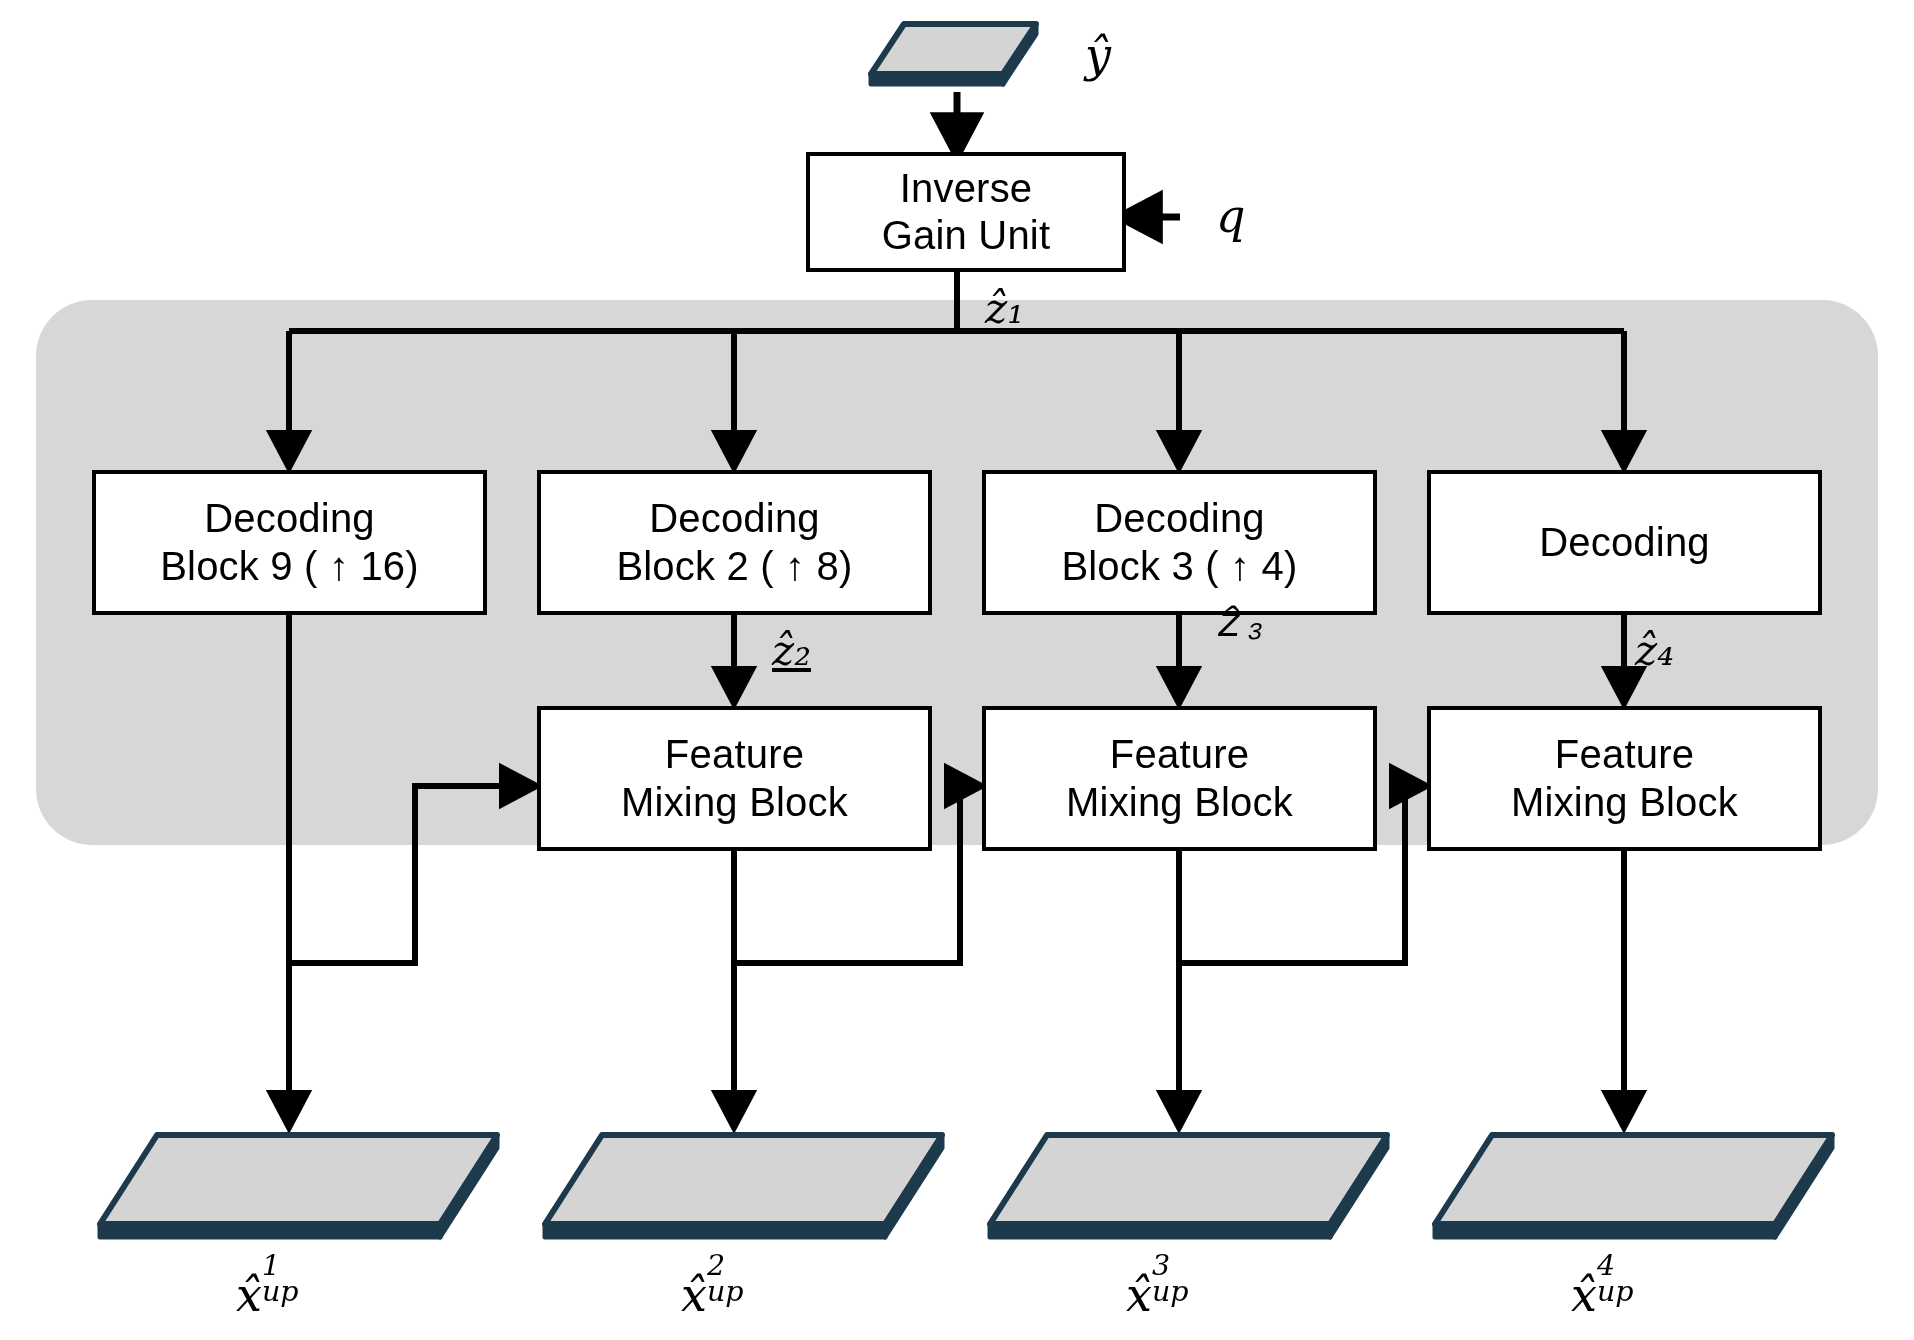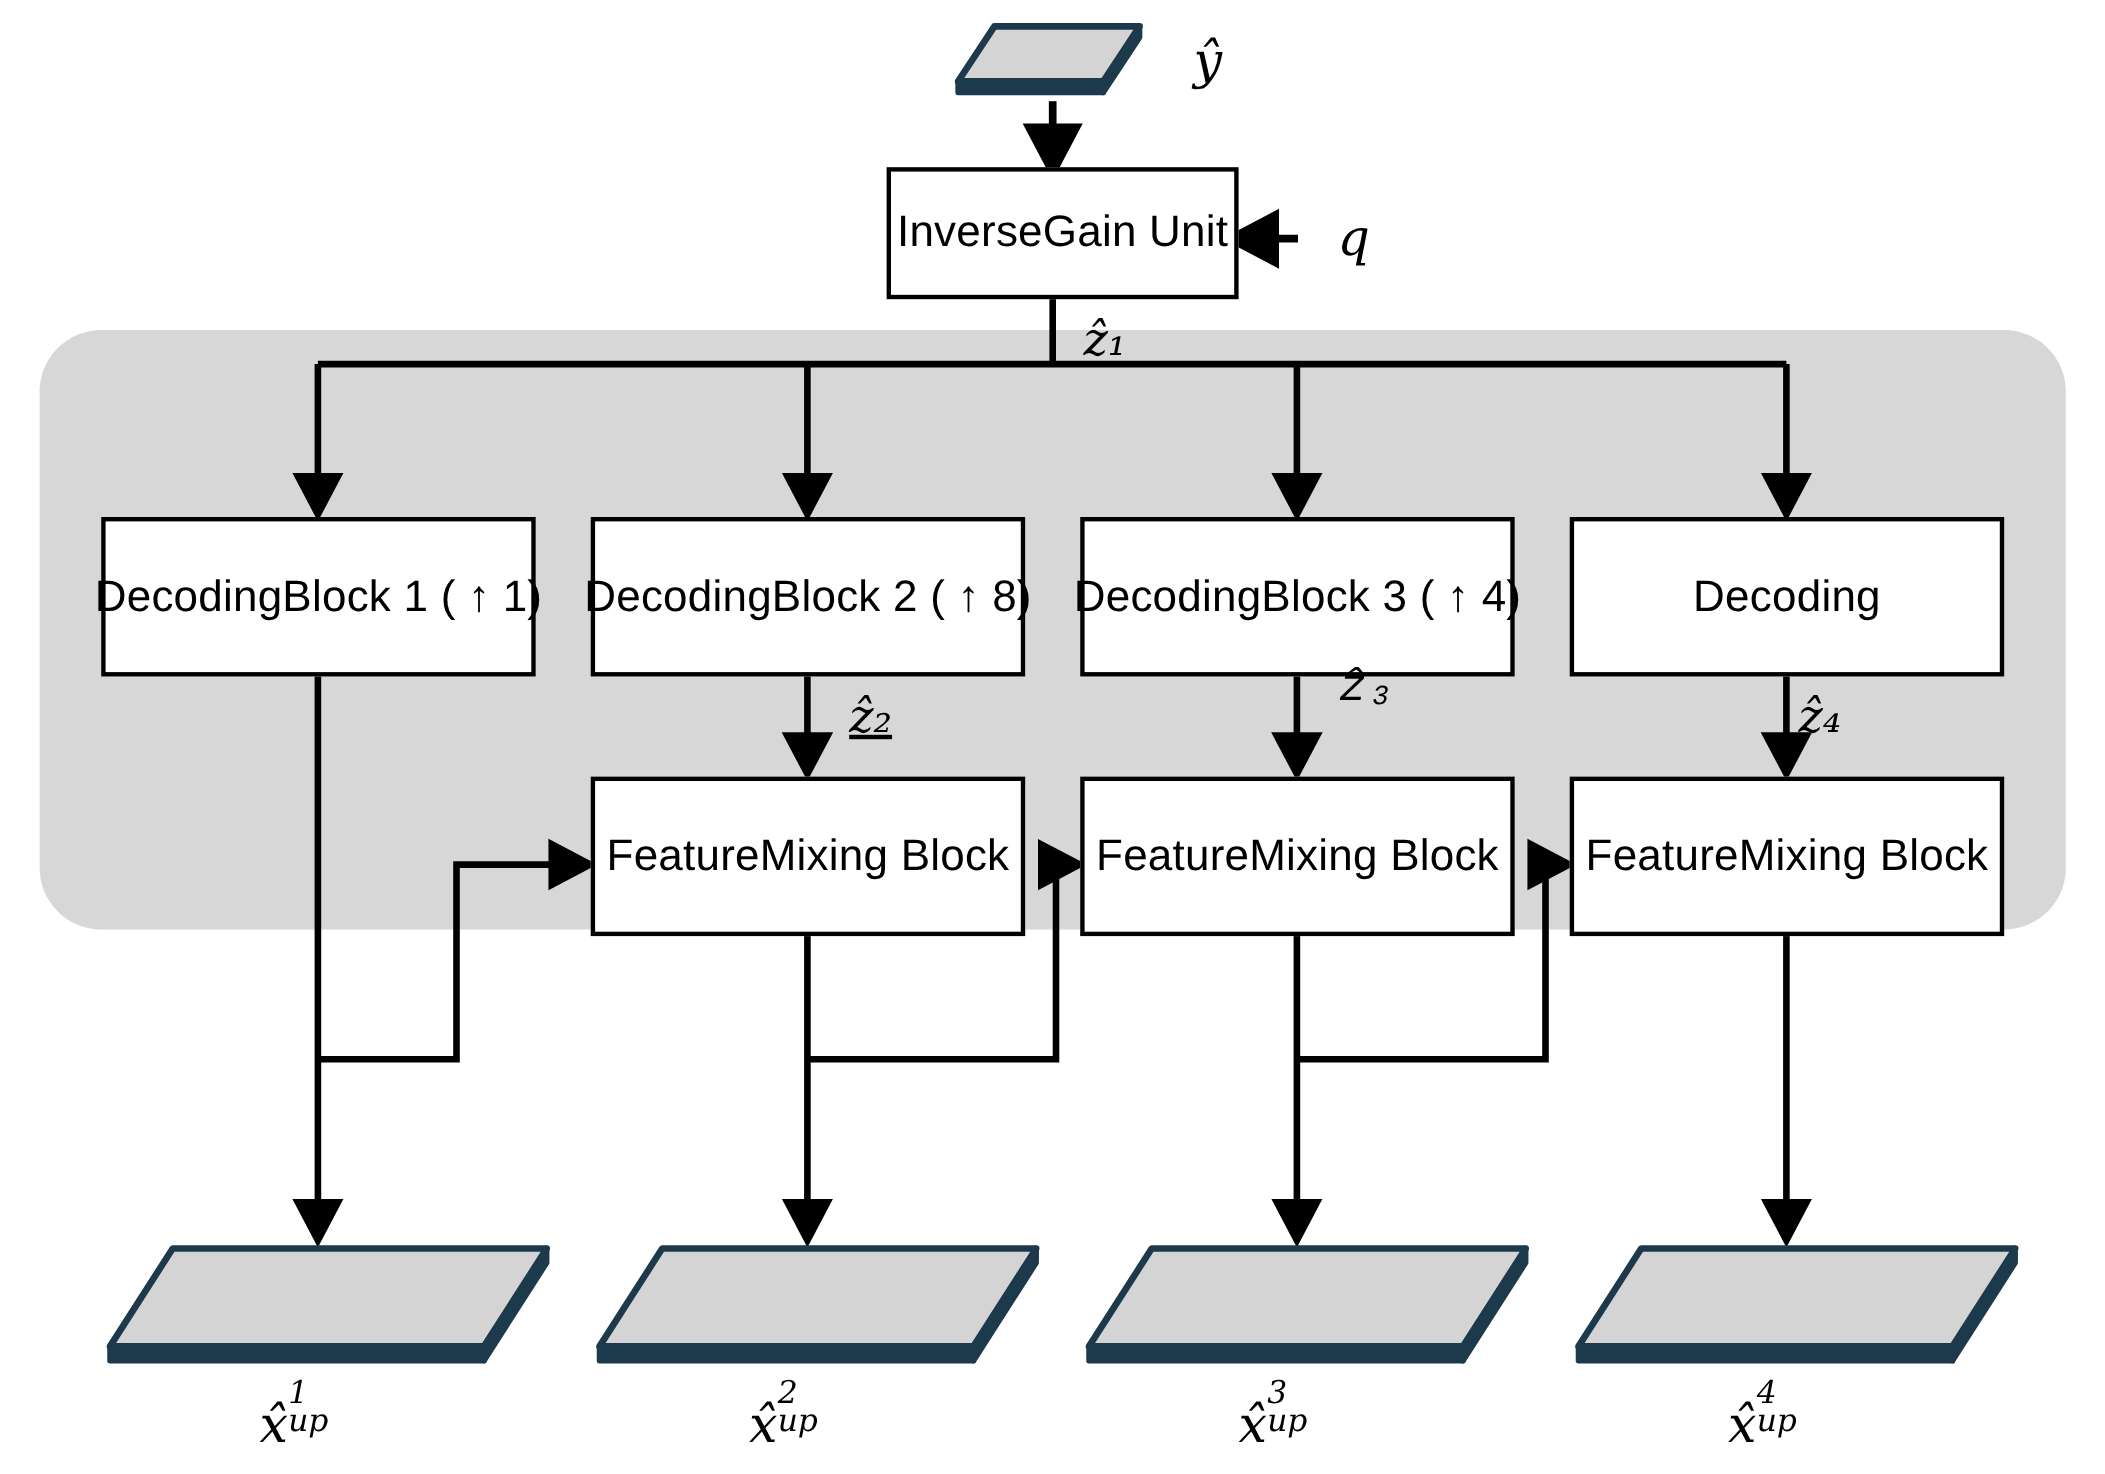--- a/index.html
+++ b/index.html
@@ -16,21 +16,21 @@
     border-radius:56px;
   }
 
   
   .box{
     position:absolute;
     background:#ffffff;
     border:4px solid #000000;
     box-sizing:border-box;
     display:flex;
-    flex-direction:row;
+    flex-direction:column;
     align-items:center;
     justify-content:center;
     line-height:1.18;
     color:#000;
     font-size:40px;
     letter-spacing:.2px;
     white-space:nowrap;
   }
   .box .l1,.box .l2{display:block;}
 
@@ -123,21 +123,21 @@
     </g>
   </svg>
 
   <div class="box" style="left:806px;top:152px;width:320px;height:120px;">
     <span class="l1">Inverse</span>
     <span class="l2">Gain Unit</span>
   </div>
 
   <div class="box" style="left:92px;top:470px;width:395px;height:145px;">
     <span class="l1">Decoding</span>
-    <span class="l2">Block 1 ( ↑ 1)</span>
+    <span class="l2">Block 9 ( ↑ 16)</span>
   </div>
   <div class="box" style="left:537px;top:470px;width:395px;height:145px;">
     <span class="l1">Decoding</span>
     <span class="l2">Block 2 ( ↑ 8)</span>
   </div>
   <div class="box" style="left:982px;top:470px;width:395px;height:145px;">
     <span class="l1">Decoding</span>
     <span class="l2">Block 3 ( ↑ 4)</span>
   </div>
   <div class="box" style="left:1427px;top:470px;width:395px;height:145px;">

